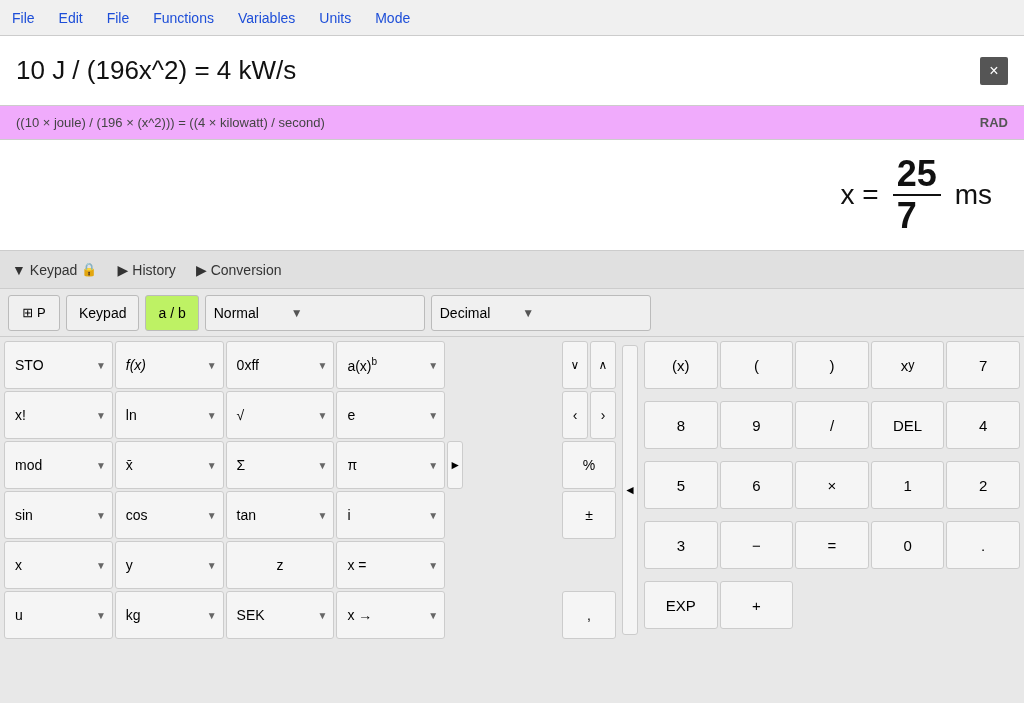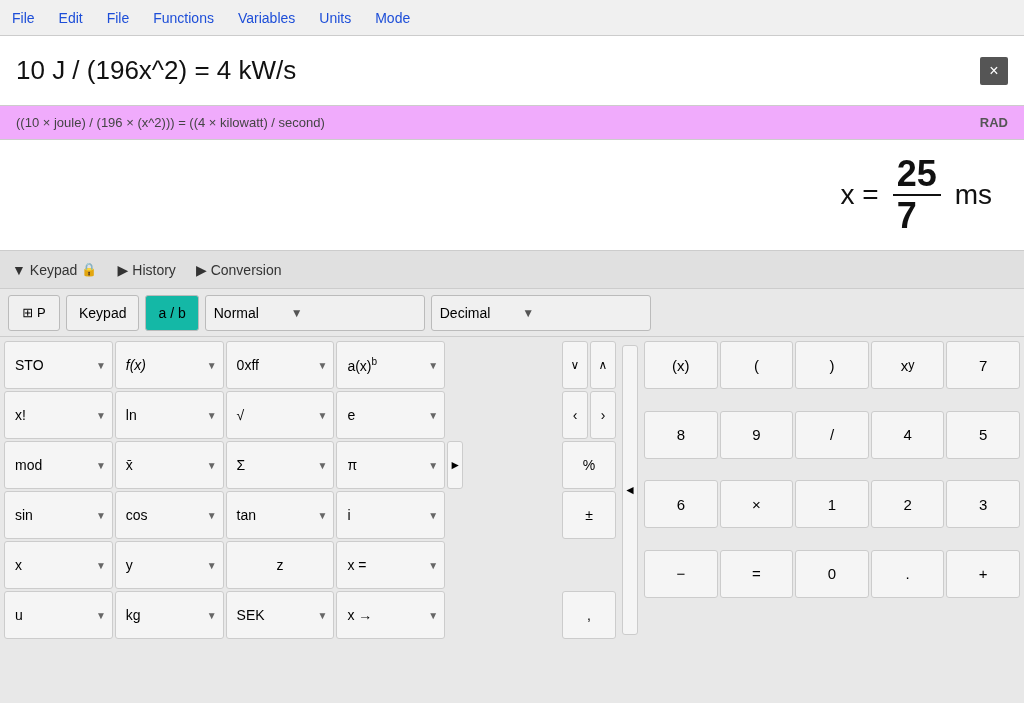--- a/index.html
+++ b/index.html
@@ -147,21 +147,21 @@
       padding: 0 12px;
       border: 1px solid #bbb;
       background: #f0f0f0;
       cursor: pointer;
       font-size: 14px;
       border-radius: 3px;
       display: flex;
       align-items: center;
       gap: 4px;
     }
-    .mode-btn.active { background: #14b8a6; }
+    .mode-btn.active { background: #bef264; }
     .mode-btn-p {
       background: #f0f0f0;
       border: 1px solid #bbb;
       height: 36px;
       width: 52px;
       display: flex;
       align-items: center;
       justify-content: center;
       gap: 4px;
       border-radius: 3px;
@@ -467,31 +467,33 @@
     <div style="display:grid;grid-template-columns:repeat(5,1fr);gap:2px;padding:4px;flex:1;">
       <div class="key-num">(x)</div>
       <div class="key-num">(</div>
       <div class="key-num">)</div>
       <div class="key-num">x<sup>y</sup></div>
 
       <div class="key-num">7</div>
       <div class="key-num">8</div>
       <div class="key-num">9</div>
       <div class="key-num">/</div>
+      <div class="key-num">DEL</div>
 
       <div class="key-num">4</div>
       <div class="key-num">5</div>
       <div class="key-num">6</div>
       <div class="key-num">×</div>
 
       <div class="key-num">1</div>
       <div class="key-num">2</div>
       <div class="key-num">3</div>
       <div class="key-num">−</div>
       <div class="key-num" style="grid-row:span 2;">=</div>
 
       <div class="key-num">0</div>
       <div class="key-num">.</div>
+      <div class="key-num">EXP</div>
       <div class="key-num">+</div>
     </div>
 
   </div>
 </div>
 
 </body></html>

